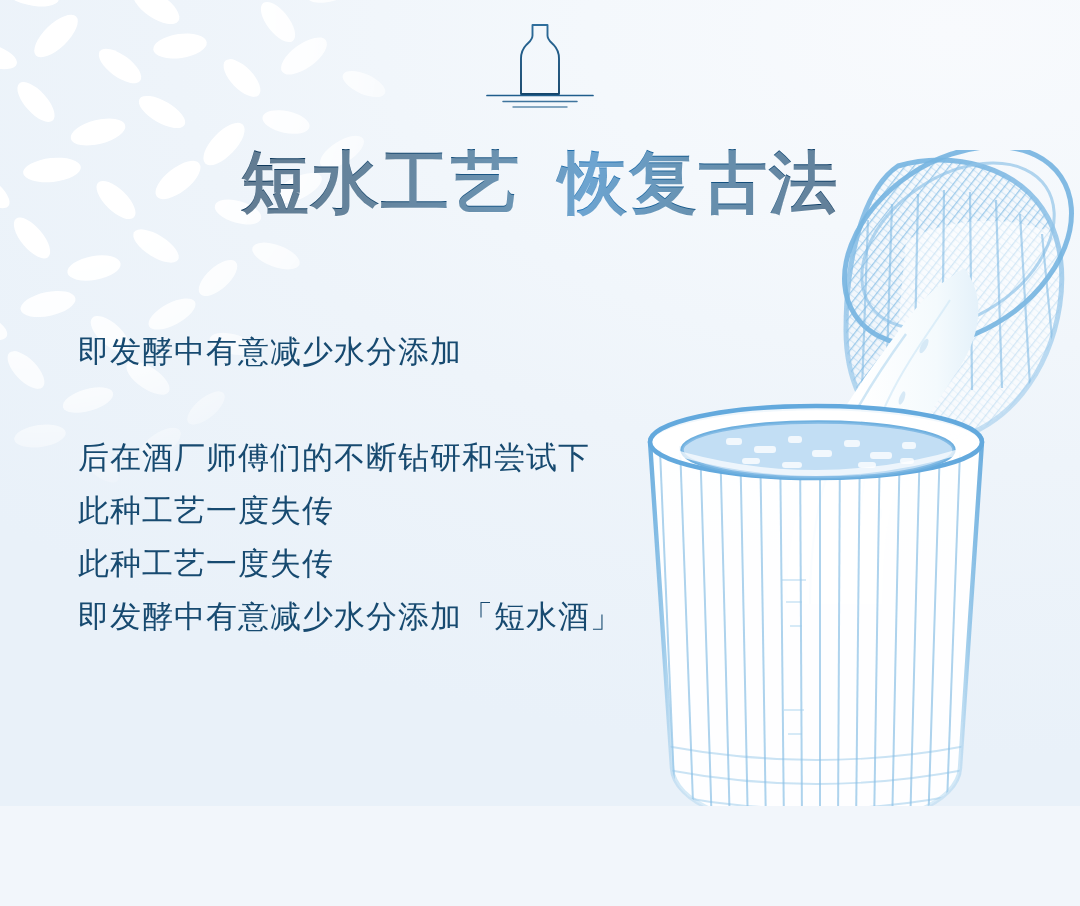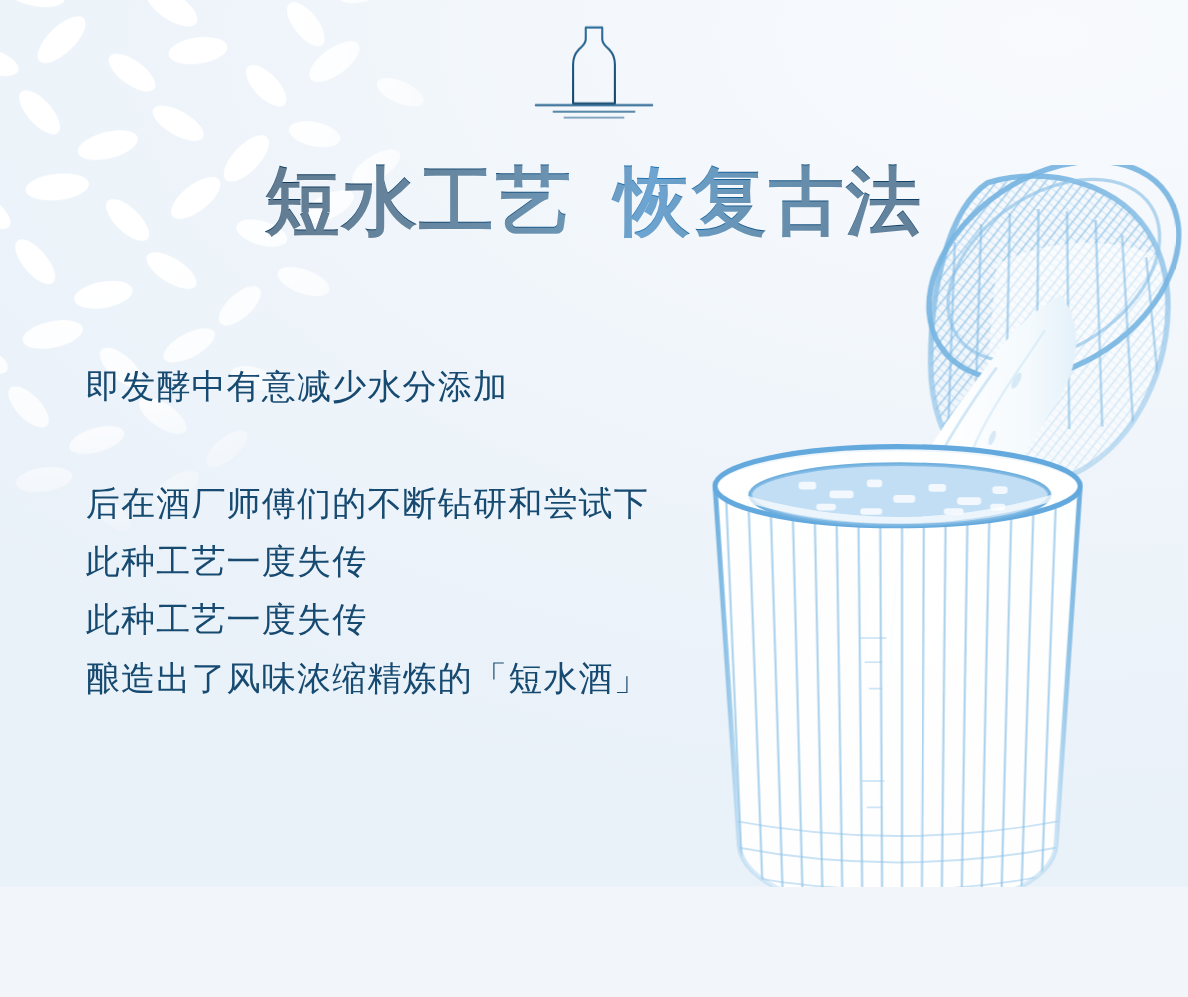--- a/index.html
+++ b/index.html
@@ -179,21 +179,21 @@
   <div id="copy-block">
 
     <div class="para">
       <div class="copy-line">即发酵中有意减少水分添加</div>
     </div>
 
     <div class="para">
       <div class="copy-line">后在酒厂师傅们的不断钻研和尝试下</div>
       <div class="copy-line">此种工艺一度失传</div>
       <div class="copy-line">此种工艺一度失传</div>
-      <div class="copy-line">酿造出了风味浓缩精炼的「短水酒」</div>
+      <div class="copy-line">即发酵中有意减少水分添加「短水酒」</div>
     </div>
 
   </div>
 
   <div id="illustration">
     <svg viewBox="0 0 480 740" xmlns="http://www.w3.org/2000/svg">
       <defs>
         <linearGradient id="vatFade" x1="0" y1="0" x2="0" y2="1">
           <stop offset="0%" stop-color="#5ba4da" stop-opacity=".95"></stop>
           <stop offset="55%" stop-color="#7fbbe4" stop-opacity=".75"></stop>

